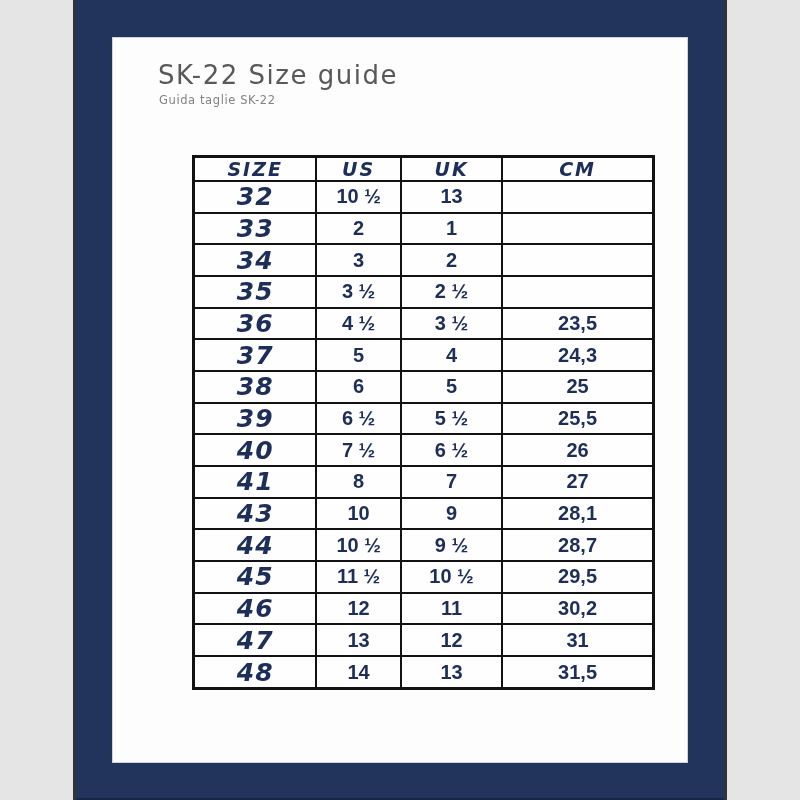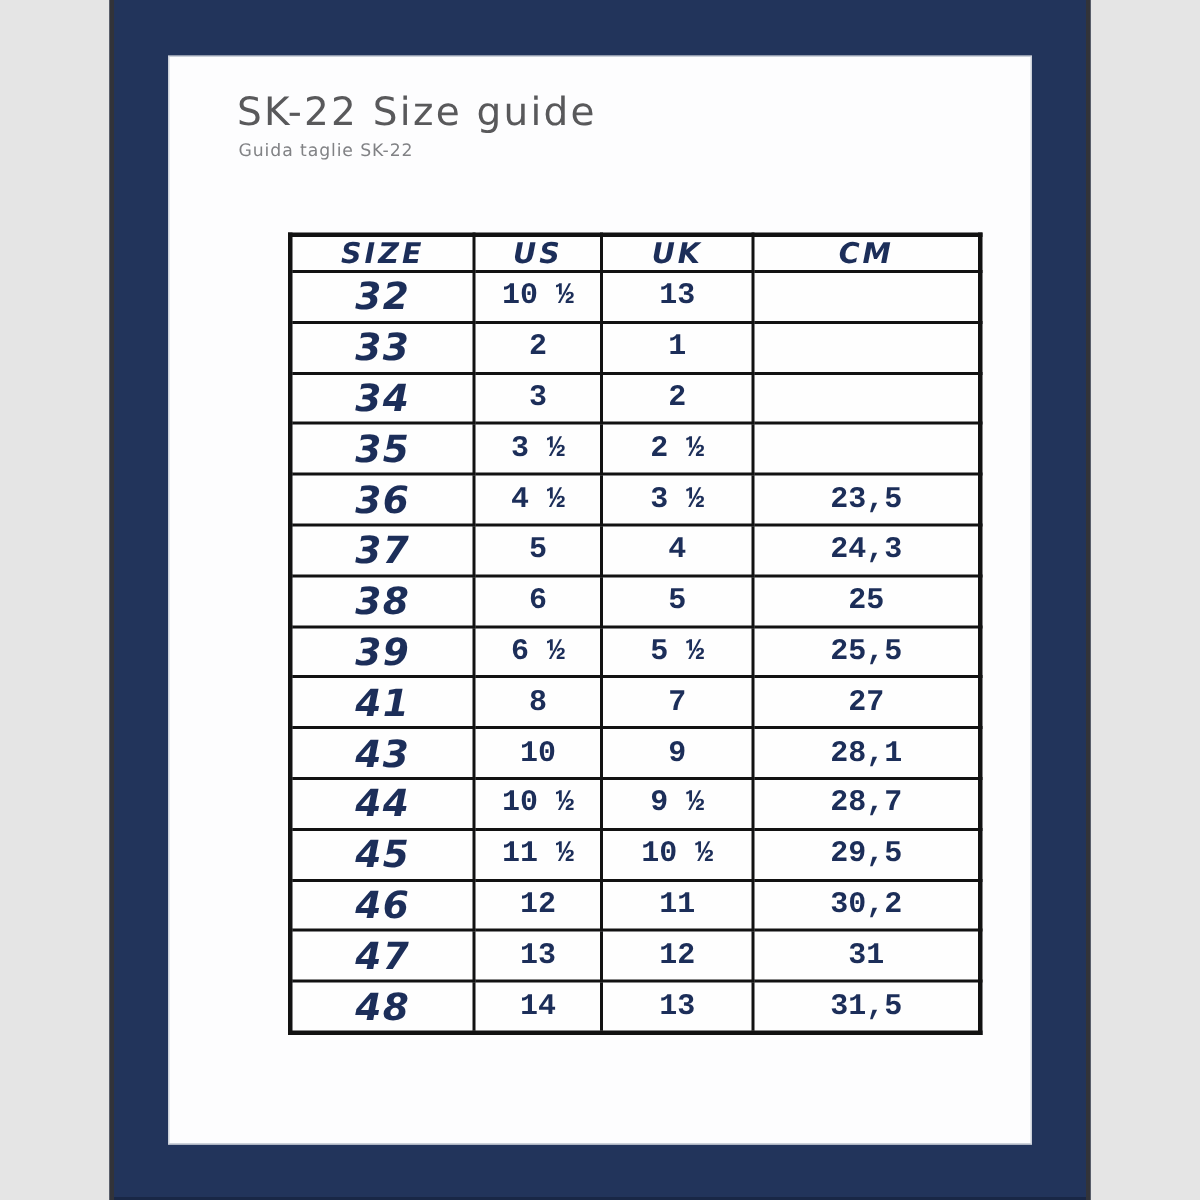--- a/index.html
+++ b/index.html
@@ -101,21 +101,21 @@
   }
   td.cell-size {
     font-family: "DejaVu Sans", sans-serif;
     font-style: italic;
     font-weight: 700;
     font-size: 25px;
     letter-spacing: 1px;
     color: #1c2e59;
   }
   td.cell-us, td.cell-uk, td.cell-cm {
-    font-family: Liberation Mono, monospace;
+    font-family: Liberation Sans, sans-serif;
     font-weight: 700;
     font-size: 20px;
     color: #1c2e59;
   }
 </style>
 </head>
 <body>
 
 <div class="page">
 
@@ -186,20 +186,26 @@
             <td class="cell-uk">5</td>
             <td class="cell-cm">25</td>
           </tr>
           <tr>
             <td class="cell-size">39</td>
             <td class="cell-us">6 ½</td>
             <td class="cell-uk">5 ½</td>
             <td class="cell-cm">25,5</td>
           </tr>
           <tr>
+            <td class="cell-size">40</td>
+            <td class="cell-us">7 ½</td>
+            <td class="cell-uk">6 ½</td>
+            <td class="cell-cm">26</td>
+          </tr>
+          <tr>
             <td class="cell-size">41</td>
             <td class="cell-us">8</td>
             <td class="cell-uk">7</td>
             <td class="cell-cm">27</td>
           </tr>
           <tr>
             <td class="cell-size">43</td>
             <td class="cell-us">10</td>
             <td class="cell-uk">9</td>
             <td class="cell-cm">28,1</td>

